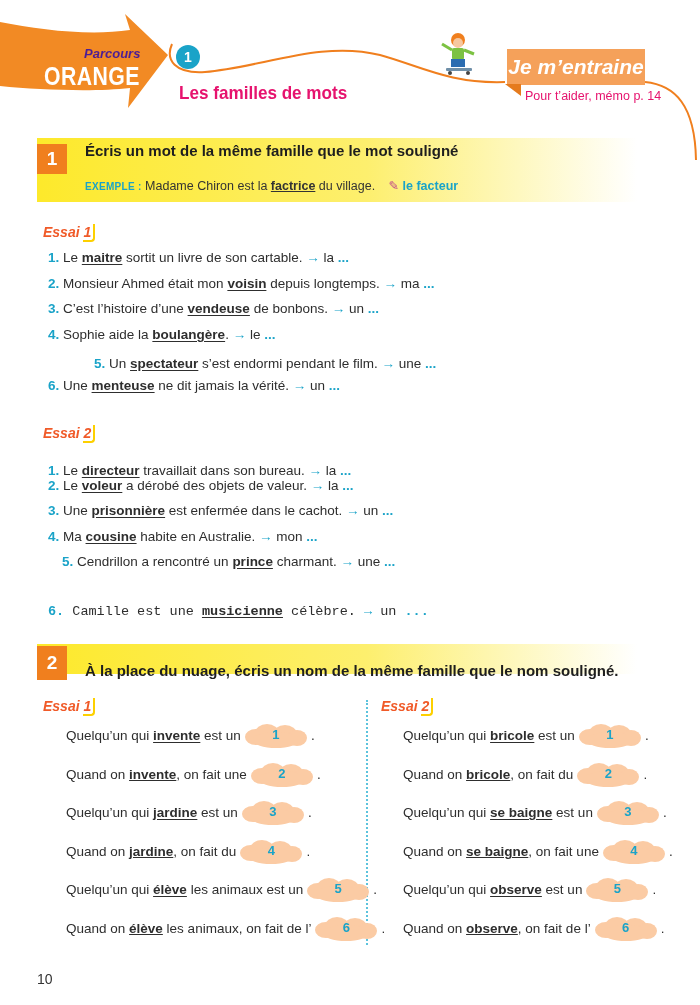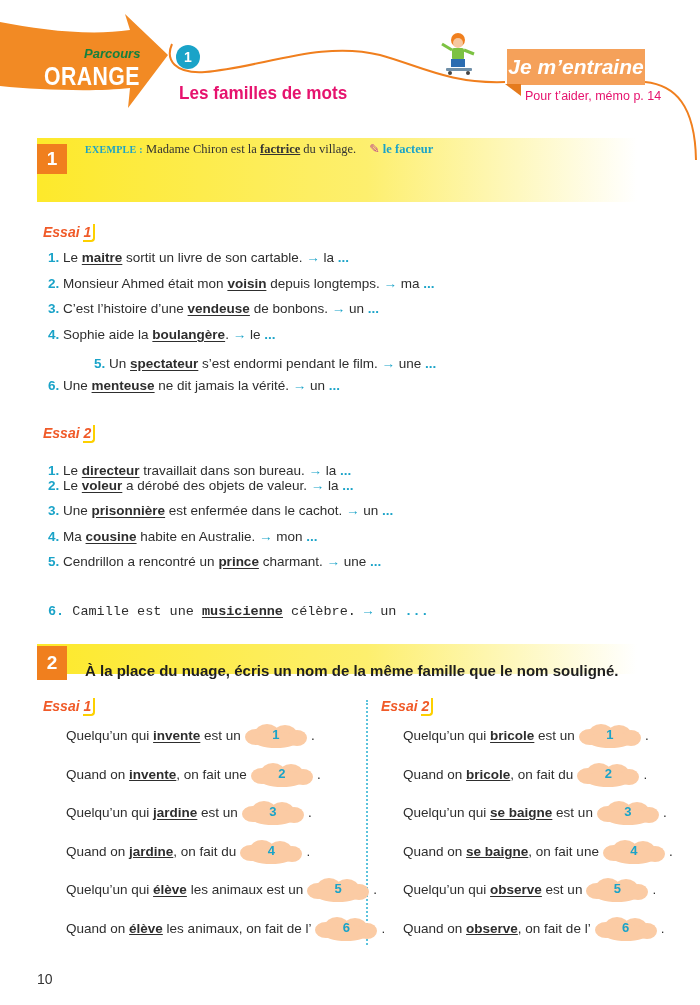--- a/index.html
+++ b/index.html
@@ -1,20 +1,20 @@
 <!DOCTYPE html>
 <html><head>
 <meta charset="utf-8">
 <style>
   html, body { margin:0; padding:0; }
   body { width:700px; height:1005px; position:relative; background:#ffffff; overflow:hidden;
          font-family:"Liberation Sans", sans-serif; color:#2a2a2a; }
   .abs { position:absolute; }
   #header-svg { position:absolute; left:0; top:0; }
-  .parcours-small { left:84px; top:46px; color:#15803d; font-style:italic; font-size:13px; font-weight:bold; }
+  .parcours-small { left:84px; top:46px; color:#4c1d95; font-style:italic; font-size:13px; font-weight:bold; }
   .parcours-big { left:44px; top:62px; color:#fff; font-size:25px; font-weight:bold; letter-spacing:0.5px; transform:scaleX(0.85); transform-origin:left; }
   .lesson-num { left:176px; top:45px; width:24px; height:24px; border-radius:50%; background:#1aa3c8; color:#fff; font-weight:bold; font-size:14px; text-align:center; line-height:24px; }
   .lesson-title { left:179px; top:82px; color:#e6136e; font-weight:bold; font-size:19px; transform:scaleX(0.9); transform-origin:left; }
   .banner { left:507px; top:49px; width:138px; height:36px; background:#f5a15a; color:#fff; font-style:italic; font-weight:bold; font-size:21px; text-align:center; line-height:36px; }
   .banner-tail { left:505px; top:84px; width:0; height:0; border-top:12px solid #e57b1e; border-left:16px solid transparent; }
   .help { left:525px; top:89px; color:#e6136e; font-size:12.5px; }
   .consigne { left:37px; height:auto; background:linear-gradient(90deg,#fde92b 0%,#fdef6e 55%,#ffffff 100%); }
   .ex-num { background:#f07f1e; color:#fff; font-weight:bold; font-size:19px; text-align:center; }
   .consigne-text { font-weight:bold; font-size:15px; color:#1e1e1e; line-height:21px; }
   .blue { color:#1aa3c8; font-weight:normal; }
@@ -60,21 +60,22 @@
 <div class="abs parcours-big">ORANGE</div>
 <div class="abs lesson-num">1</div>
 <div class="abs lesson-title">Les familles de mots</div>
 <div class="abs banner">Je m’entraine</div>
 <div class="abs banner-tail"></div>
 <div class="abs help">Pour t’aider, mémo p. 14</div>
 
 <div class="abs consigne" style="top:138px; width:600px; height:64px;">
   <div class="abs ex-num" style="left:0; top:6px; width:30px; height:30px; line-height:30px;">1</div>
   <div class="abs consigne-text" style="left:48px; top:2px;">
-    <div class="exemple" style="margin-top:0px; line-height:18px;font-family:Liberation Serif, serif;"><span class="exemple-label">EXEMPLE :</span> <span>Madame Chiron est la </span><u style="font-weight:bold">factrice</u><span> du village.</span>
+    <div>Écris un mot de la même famille que le mot souligné</div>
+    <div class="exemple" style="margin-top:16px; line-height:18px;"><span class="exemple-label">EXEMPLE :</span> <span>Madame Chiron est la </span><u style="font-weight:bold">factrice</u><span> du village.</span>
       <span style="color:#c04a8a; margin-left:10px;">✎</span>
       <span class="blue" style="font-weight:bold">le facteur</span></div>
   </div>
 </div>
 
 <div class="abs essai" style="left:43px; top:224px;"><span>Essai</span> <span class="num">1</span></div>
 <div id="ex1-essai1">
     <div class="item" style="top: 250px;"><span class="n">1.</span> <span>Le </span><u>maitre</u><span> sortit un livre de son cartable.</span> <span class="arrow">→</span> <span>la</span> <span class="dots">...</span></div>
     <div class="item" style="top: 275.5px;"><span class="n">2.</span> <span>Monsieur Ahmed était mon </span><u>voisin</u><span> depuis longtemps.</span> <span class="arrow">→</span> <span>ma</span> <span class="dots">...</span></div>
     <div class="item" style="top: 301px;"><span class="n">3.</span> <span>C’est l’histoire d’une </span><u>vendeuse</u><span> de bonbons.</span> <span class="arrow">→</span> <span>un</span> <span class="dots">...</span></div>
@@ -82,21 +83,21 @@
     <div class="item" style="top: 356px; margin-left: 46px;"><span class="n">5.</span> <span>Un </span><u>spectateur</u><span> s’est endormi pendant le film.</span> <span class="arrow">→</span> <span>une</span> <span class="dots">...</span></div>
     <div class="item" style="top: 377.5px;"><span class="n">6.</span> <span>Une </span><u>menteuse</u><span> ne dit jamais la vérité.</span> <span class="arrow">→</span> <span>un</span> <span class="dots">...</span></div>
   </div>
 
 <div class="abs essai" style="left:43px; top:425px;"><span>Essai</span> <span class="num">2</span></div>
 <div id="ex1-essai2">
     <div class="item" style="top: 463px;"><span class="n">1.</span> <span>Le </span><u>directeur</u><span> travaillait dans son bureau.</span> <span class="arrow">→</span> <span>la</span> <span class="dots">...</span></div>
     <div class="item" style="top: 477.5px;"><span class="n">2.</span> <span>Le </span><u>voleur</u><span> a dérobé des objets de valeur.</span> <span class="arrow">→</span> <span>la</span> <span class="dots">...</span></div>
     <div class="item" style="top: 503px;"><span class="n">3.</span> <span>Une </span><u>prisonnière</u><span> est enfermée dans le cachot.</span> <span class="arrow">→</span> <span>un</span> <span class="dots">...</span></div>
     <div class="item" style="top: 528.5px;"><span class="n">4.</span> <span>Ma </span><u>cousine</u><span> habite en Australie.</span> <span class="arrow">→</span> <span>mon</span> <span class="dots">...</span></div>
-    <div class="item" style="top: 554px;"><span class="n">5.</span> <span>Cendrillon a rencontré un </span><u>prince</u><span> charmant.</span> <span class="arrow">→</span> <span>une</span> <span class="dots">...</span></div>
+    <div class="item" style="top: 554px; margin-left: 14px;"><span class="n">5.</span> <span>Cendrillon a rencontré un </span><u>prince</u><span> charmant.</span> <span class="arrow">→</span> <span>une</span> <span class="dots">...</span></div>
     <div class="item" style="top: 604px; font-family: Liberation Mono, monospace;"><span class="n">6.</span> <span>Camille est une </span><u>musicienne</u><span> célèbre.</span> <span class="arrow">→</span> <span>un</span> <span class="dots">...</span></div>
   </div>
 
 <div class="abs consigne" style="top:644px; width:600px; height:30px;">
   <div class="abs ex-num" style="left:0; top:2px; width:30px; height:34px; line-height:34px;">2</div>
   <div class="abs consigne-text" style="left:48px; top:16px;">À la place du nuage, écris un nom de la même famille que le nom souligné.</div>
 </div>
 
 <div class="abs essai" style="left:43px; top:698px;"><span>Essai</span> <span class="num">1</span></div>
 <div class="abs divider"></div>

